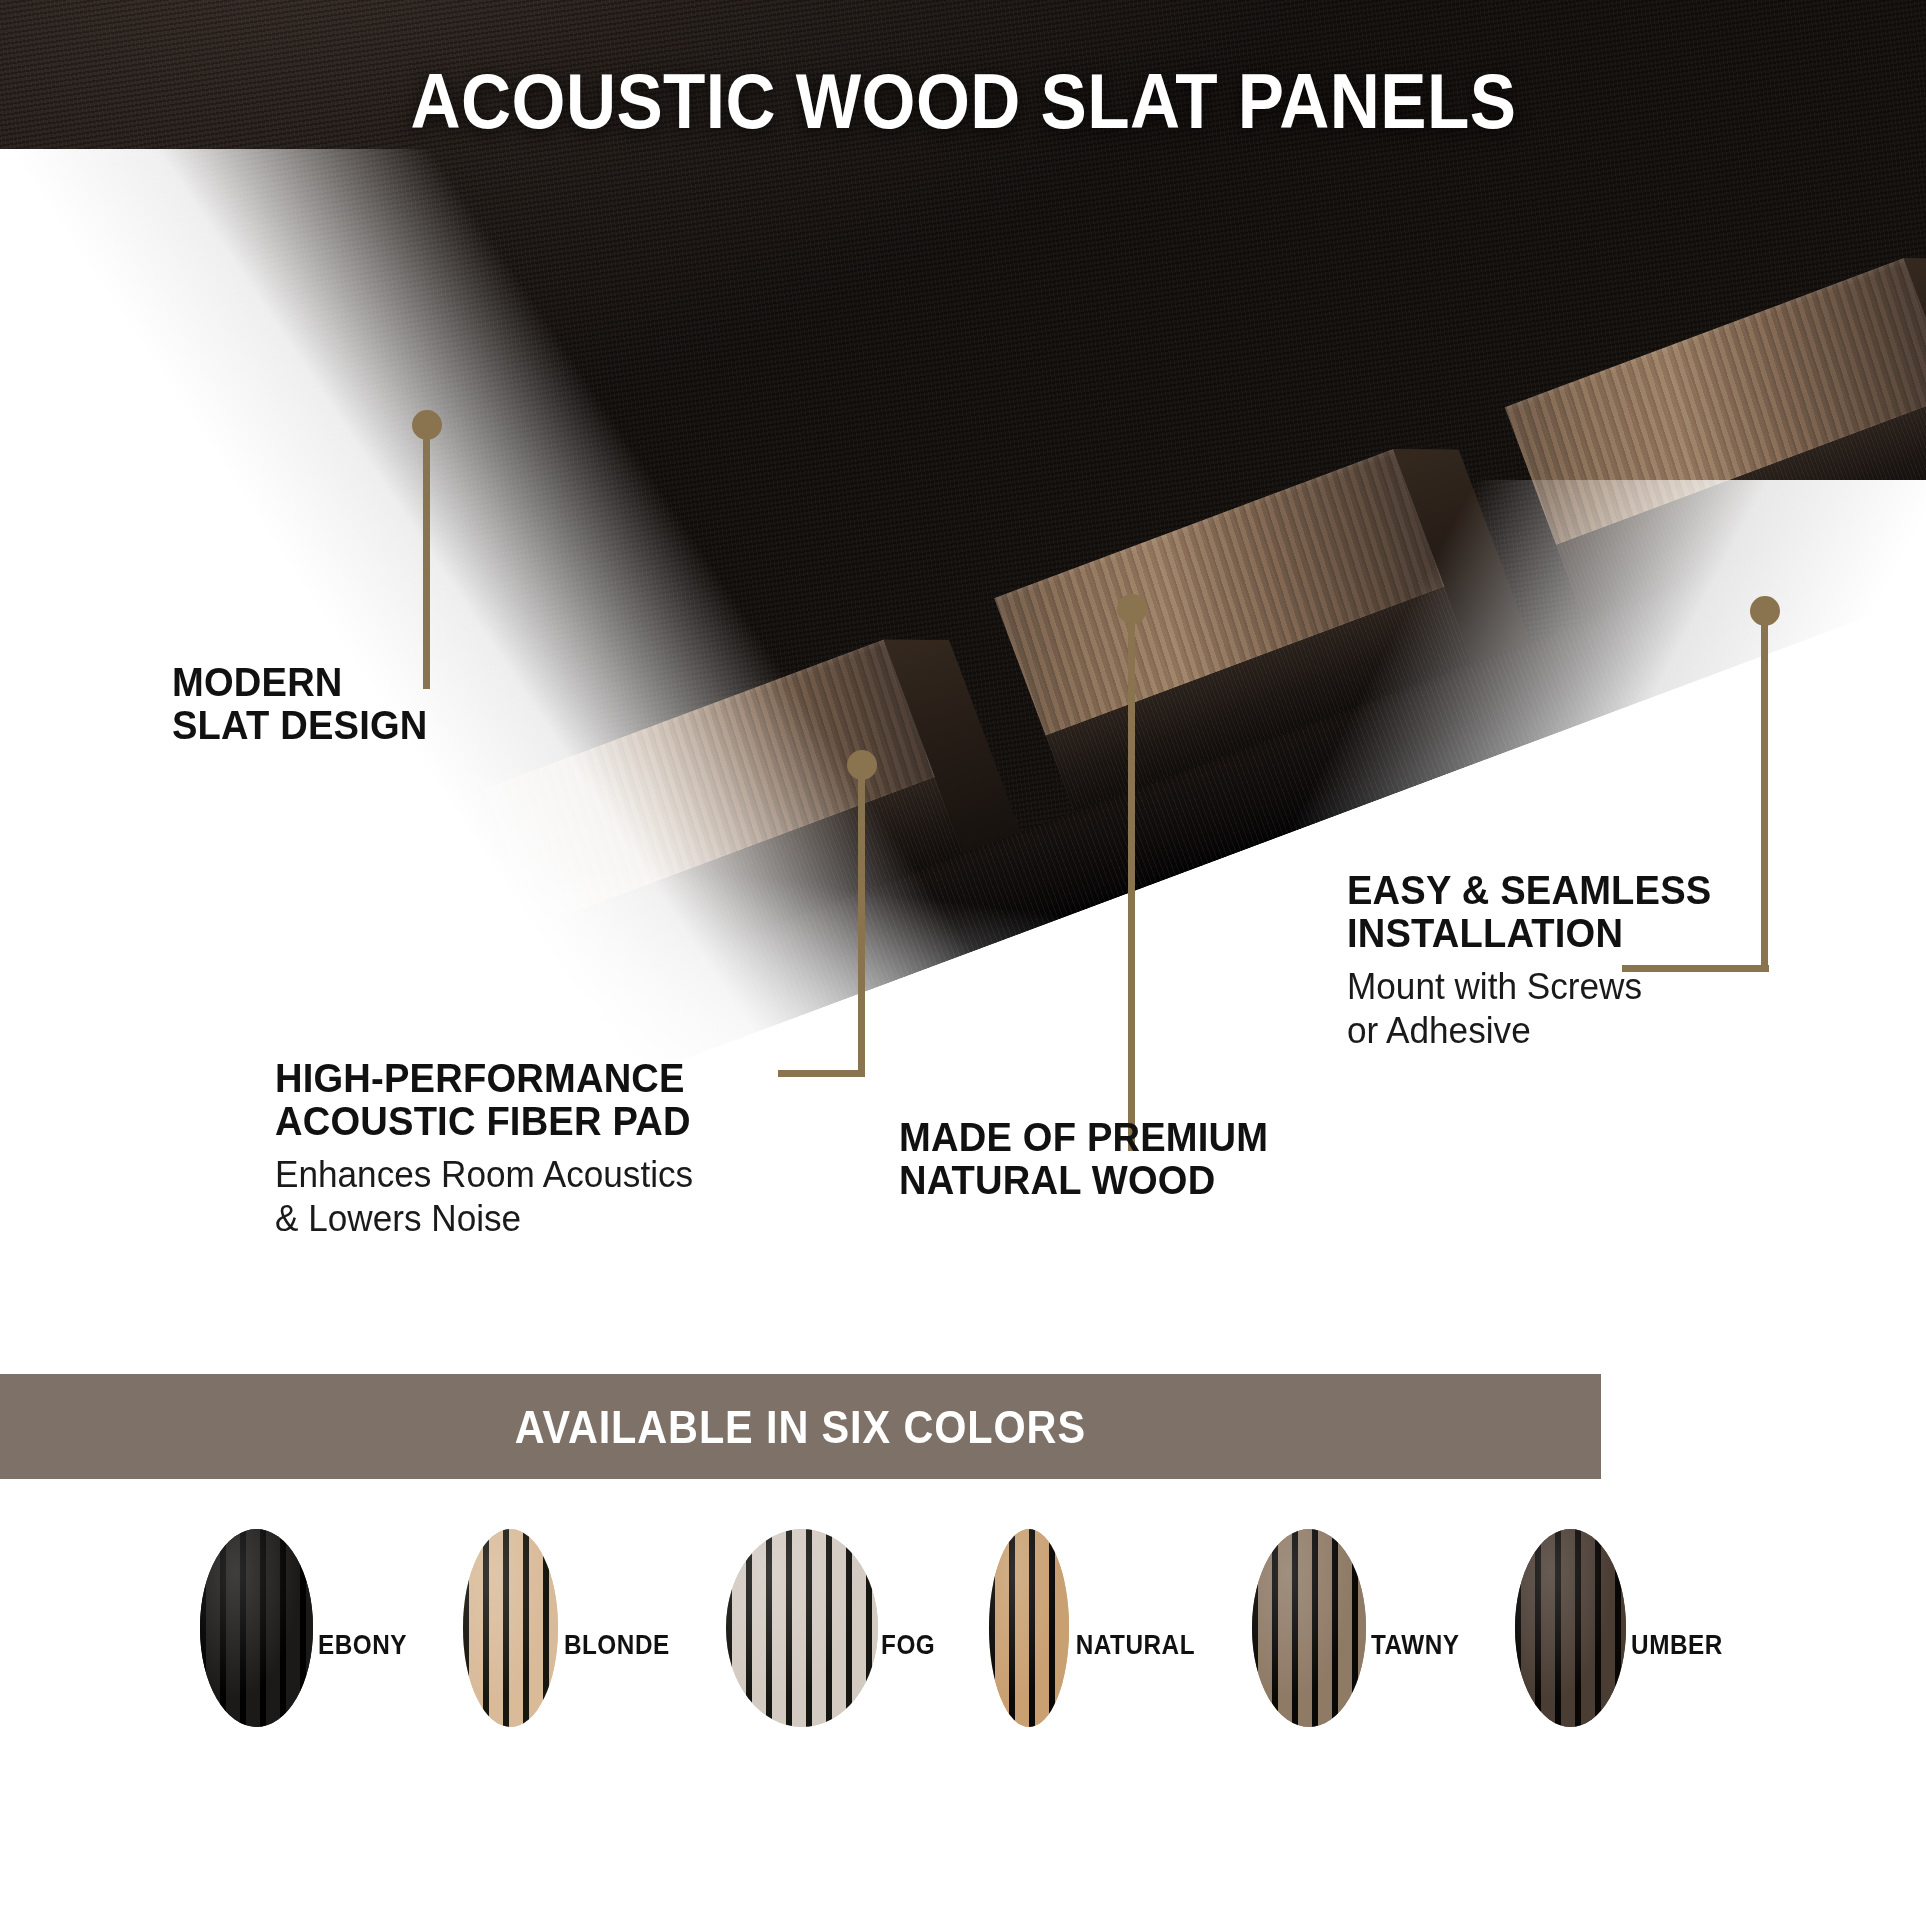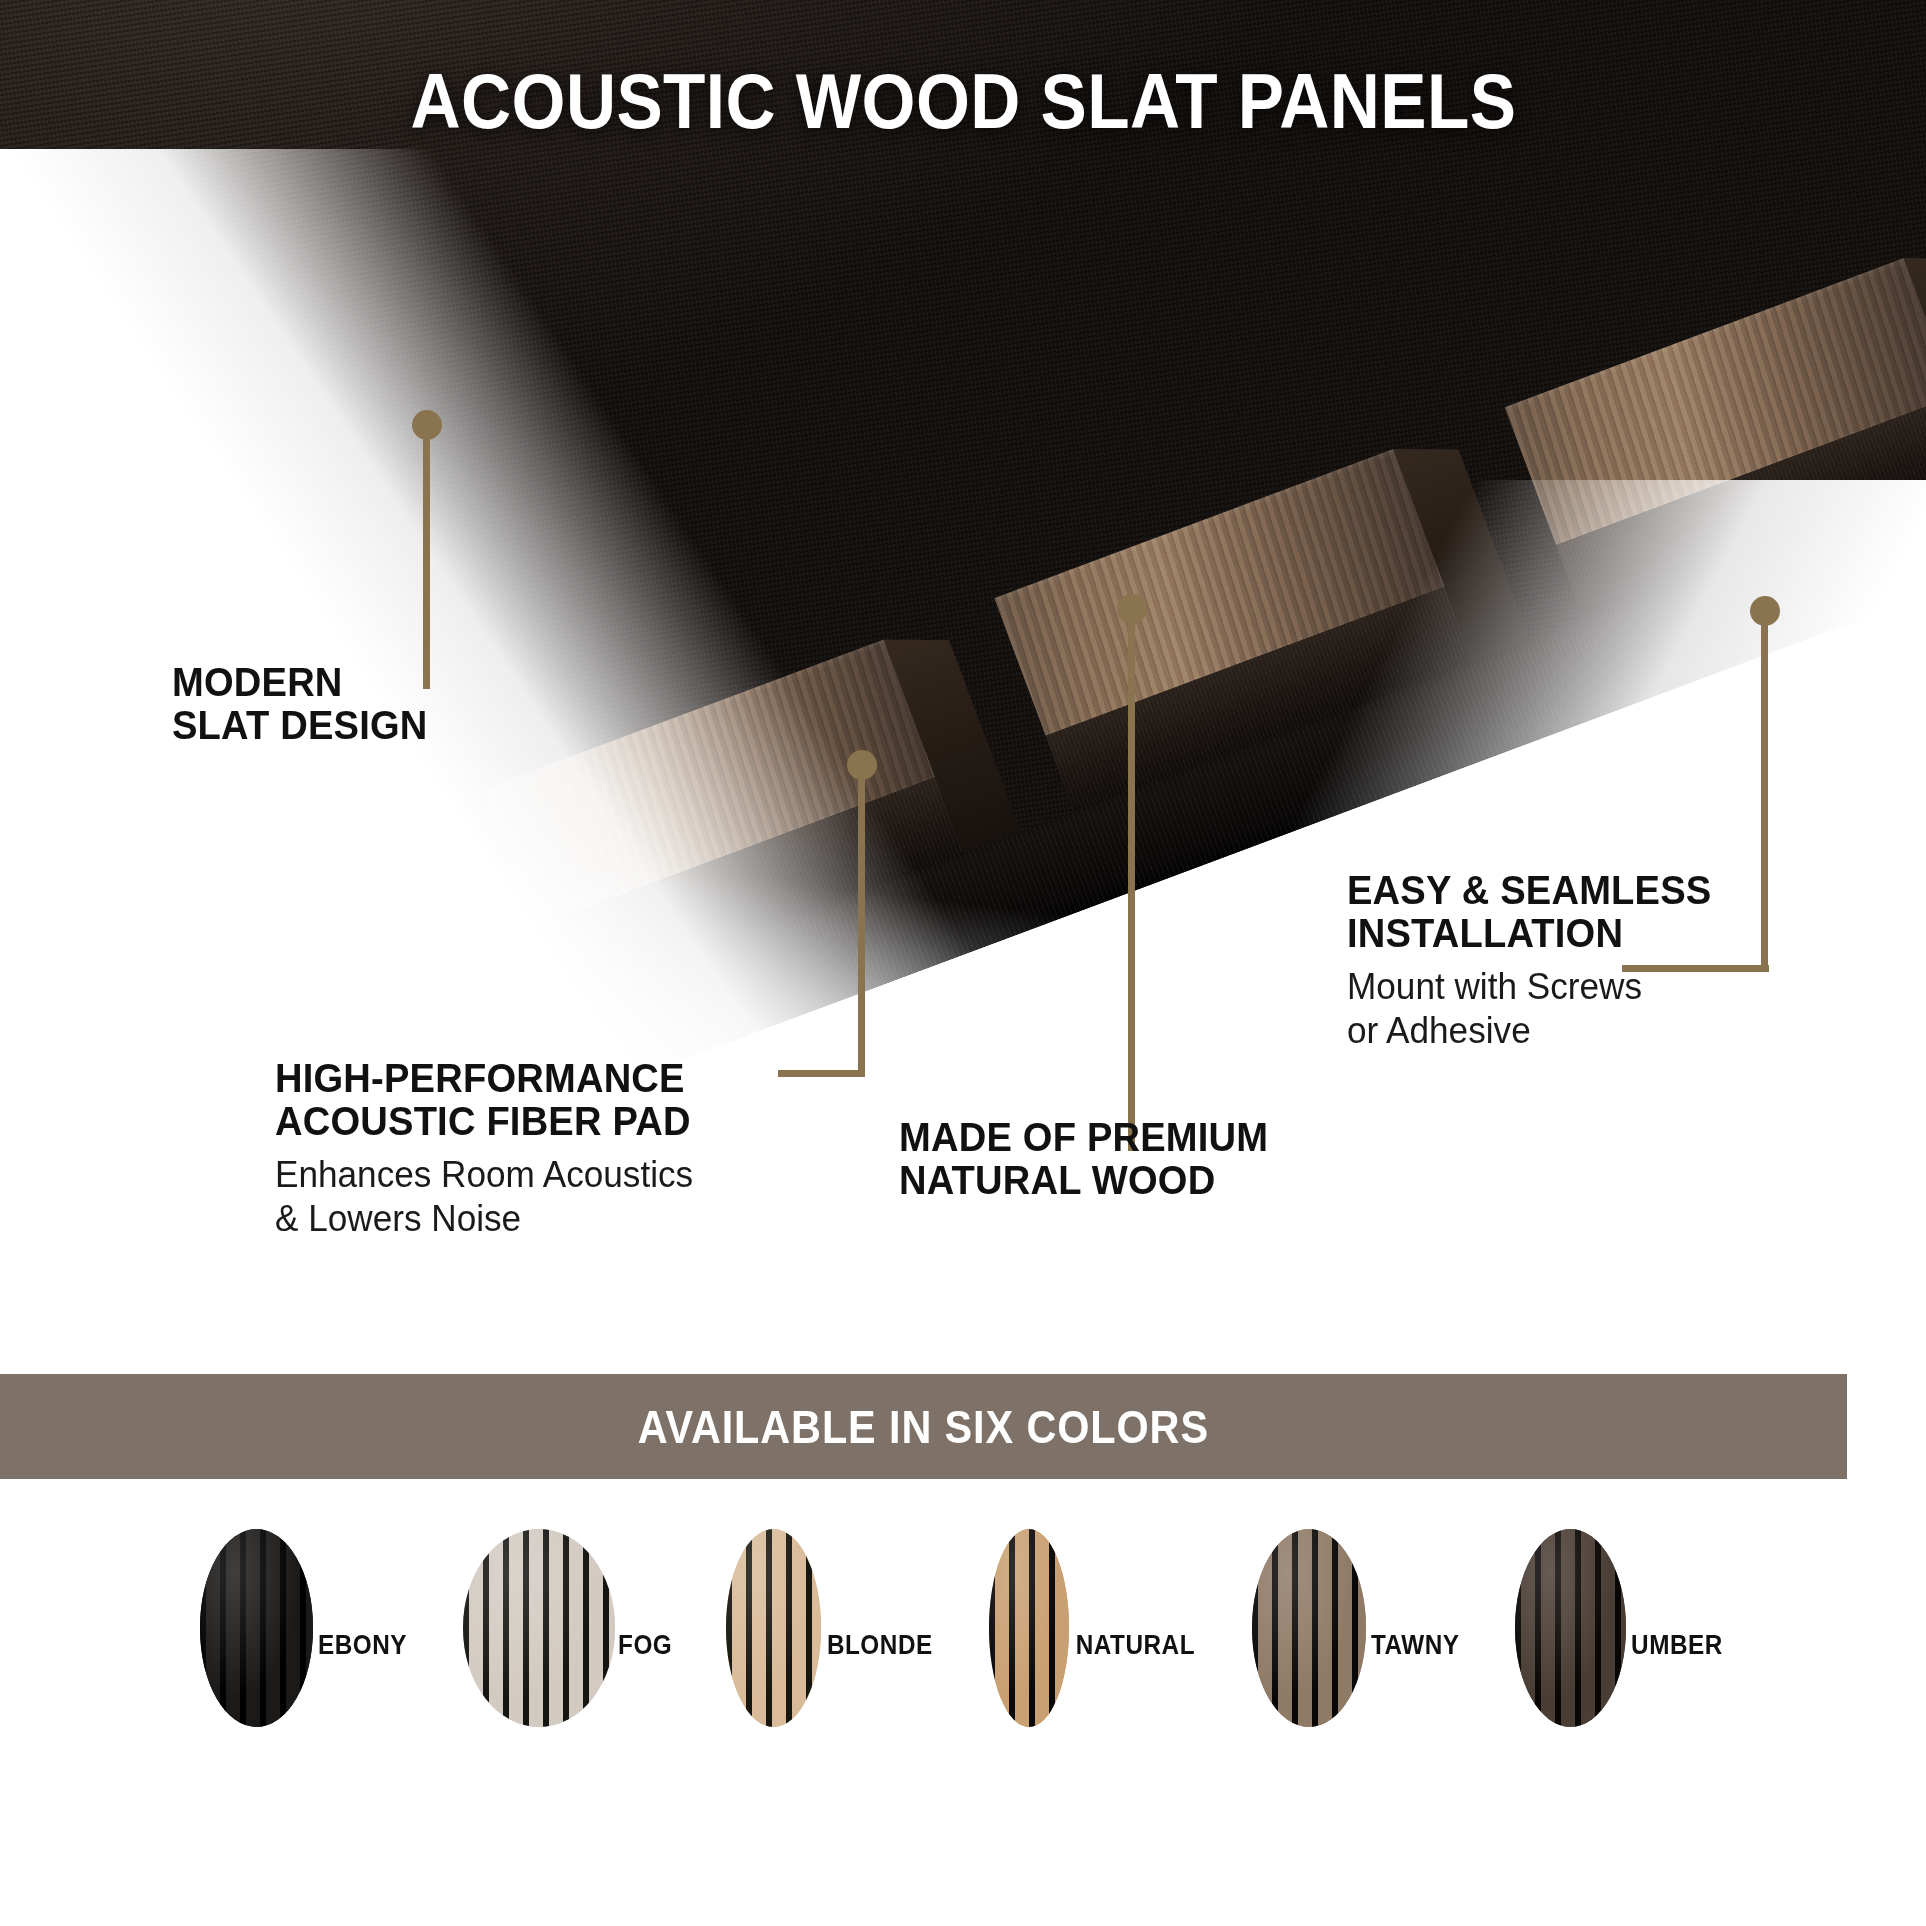--- a/index.html
+++ b/index.html
@@ -121,21 +121,21 @@
   }
   .co-body{
     font-size:37px; font-weight:400; color:#1a1a1a;
     line-height:1.18; margin-top:9px;
     transform:scaleX(.95); transform-origin:0 50%;
     white-space:nowrap;
   }
 
   
   #banner{
-    position:absolute; left:0; top:1374px; width:1847px; height:105px;
+    position:absolute; left:0; top:1374px; width:1601px; height:105px;
     background:#7d7168; display:flex; align-items:center; justify-content:center;
   }
   #banner span{
     color:#ffffff; font-size:46px; font-weight:700; letter-spacing:1px;
     transform:scaleX(.9);
   }
 
   
   #swatches{
     position:absolute; left:0; top:1479px; width:1927px; height:447px;
@@ -249,34 +249,34 @@
 <div id="swatches">
   <div class="sw">
     <div class="sw-disc">
         <div class="slats" style="background: repeating-linear-gradient(90deg, rgb(0, 0, 0) 0px, rgb(0, 0, 0) 6px, rgb(28, 26, 24) 6px, rgb(28, 26, 24) 20px) rgb(28, 26, 24);"></div>
         <div class="sheen"></div>
       </div>
     <div class="sw-label">EBONY</div>
   </div>
   <div class="sw">
     <div class="sw-disc">
+        <div class="slats" style="background: repeating-linear-gradient(90deg, rgb(23, 22, 15) 0px, rgb(23, 22, 15) 6px, rgb(217, 187, 154) 6px, rgb(217, 187, 154) 20px) rgb(217, 187, 154);"></div>
+        <div class="sheen"></div>
+      </div>
+    <div class="sw-label">BLONDE</div>
+  </div>
+  <div class="sw">
+    <div class="sw-disc">
         <div class="slats" style="background: repeating-linear-gradient(90deg, rgb(21, 21, 18) 0px, rgb(21, 21, 18) 6px, rgb(211, 203, 194) 6px, rgb(211, 203, 194) 20px) rgb(211, 203, 194);"></div>
         <div class="sheen"></div>
       </div>
     <div class="sw-label">FOG</div>
   </div>
   <div class="sw">
     <div class="sw-disc">
-        <div class="slats" style="background: repeating-linear-gradient(90deg, rgb(23, 22, 15) 0px, rgb(23, 22, 15) 6px, rgb(217, 187, 154) 6px, rgb(217, 187, 154) 20px) rgb(217, 187, 154);"></div>
-        <div class="sheen"></div>
-      </div>
-    <div class="sw-label">BLONDE</div>
-  </div>
-  <div class="sw">
-    <div class="sw-disc">
         <div class="slats" style="background: repeating-linear-gradient(90deg, rgb(10, 9, 7) 0px, rgb(10, 9, 7) 6px, rgb(201, 160, 114) 6px, rgb(201, 160, 114) 20px) rgb(201, 160, 114);"></div>
         <div class="sheen"></div>
       </div>
     <div class="sw-label">NATURAL</div>
   </div>
   <div class="sw">
     <div class="sw-disc">
         <div class="slats" style="background: repeating-linear-gradient(90deg, rgb(10, 8, 6) 0px, rgb(10, 8, 6) 6px, rgb(143, 122, 102) 6px, rgb(143, 122, 102) 20px) rgb(143, 122, 102);"></div>
         <div class="sheen"></div>
       </div>

